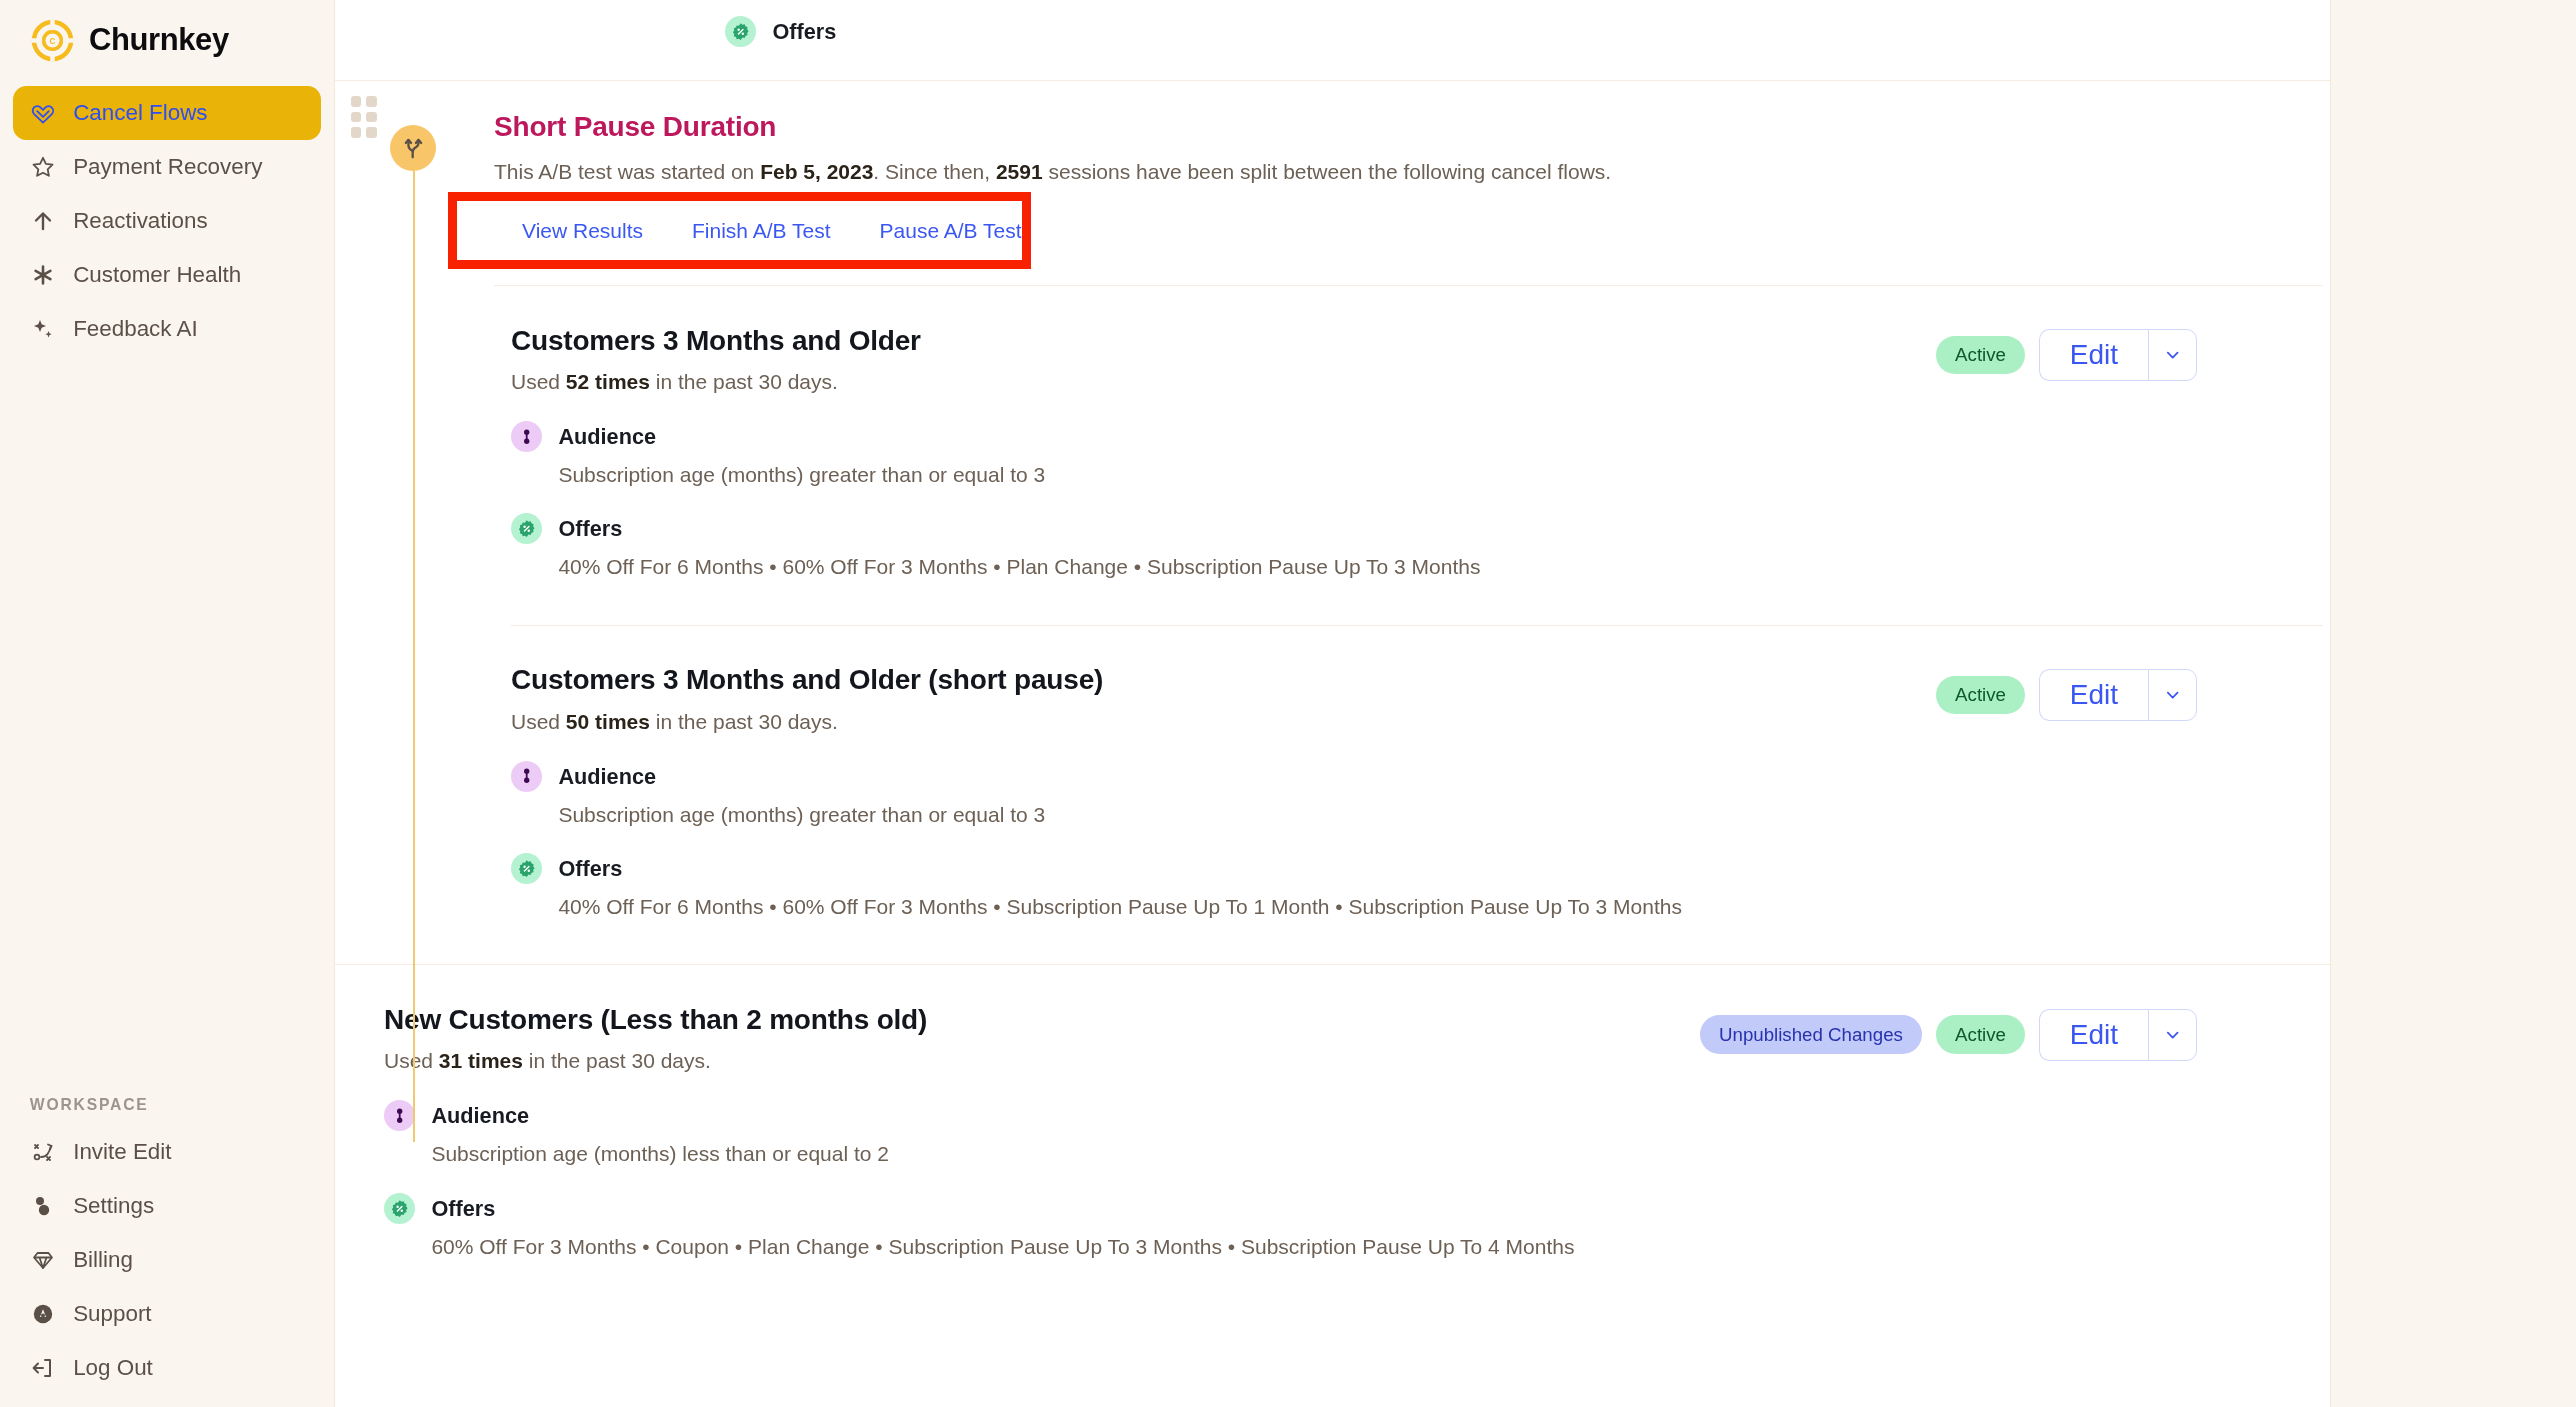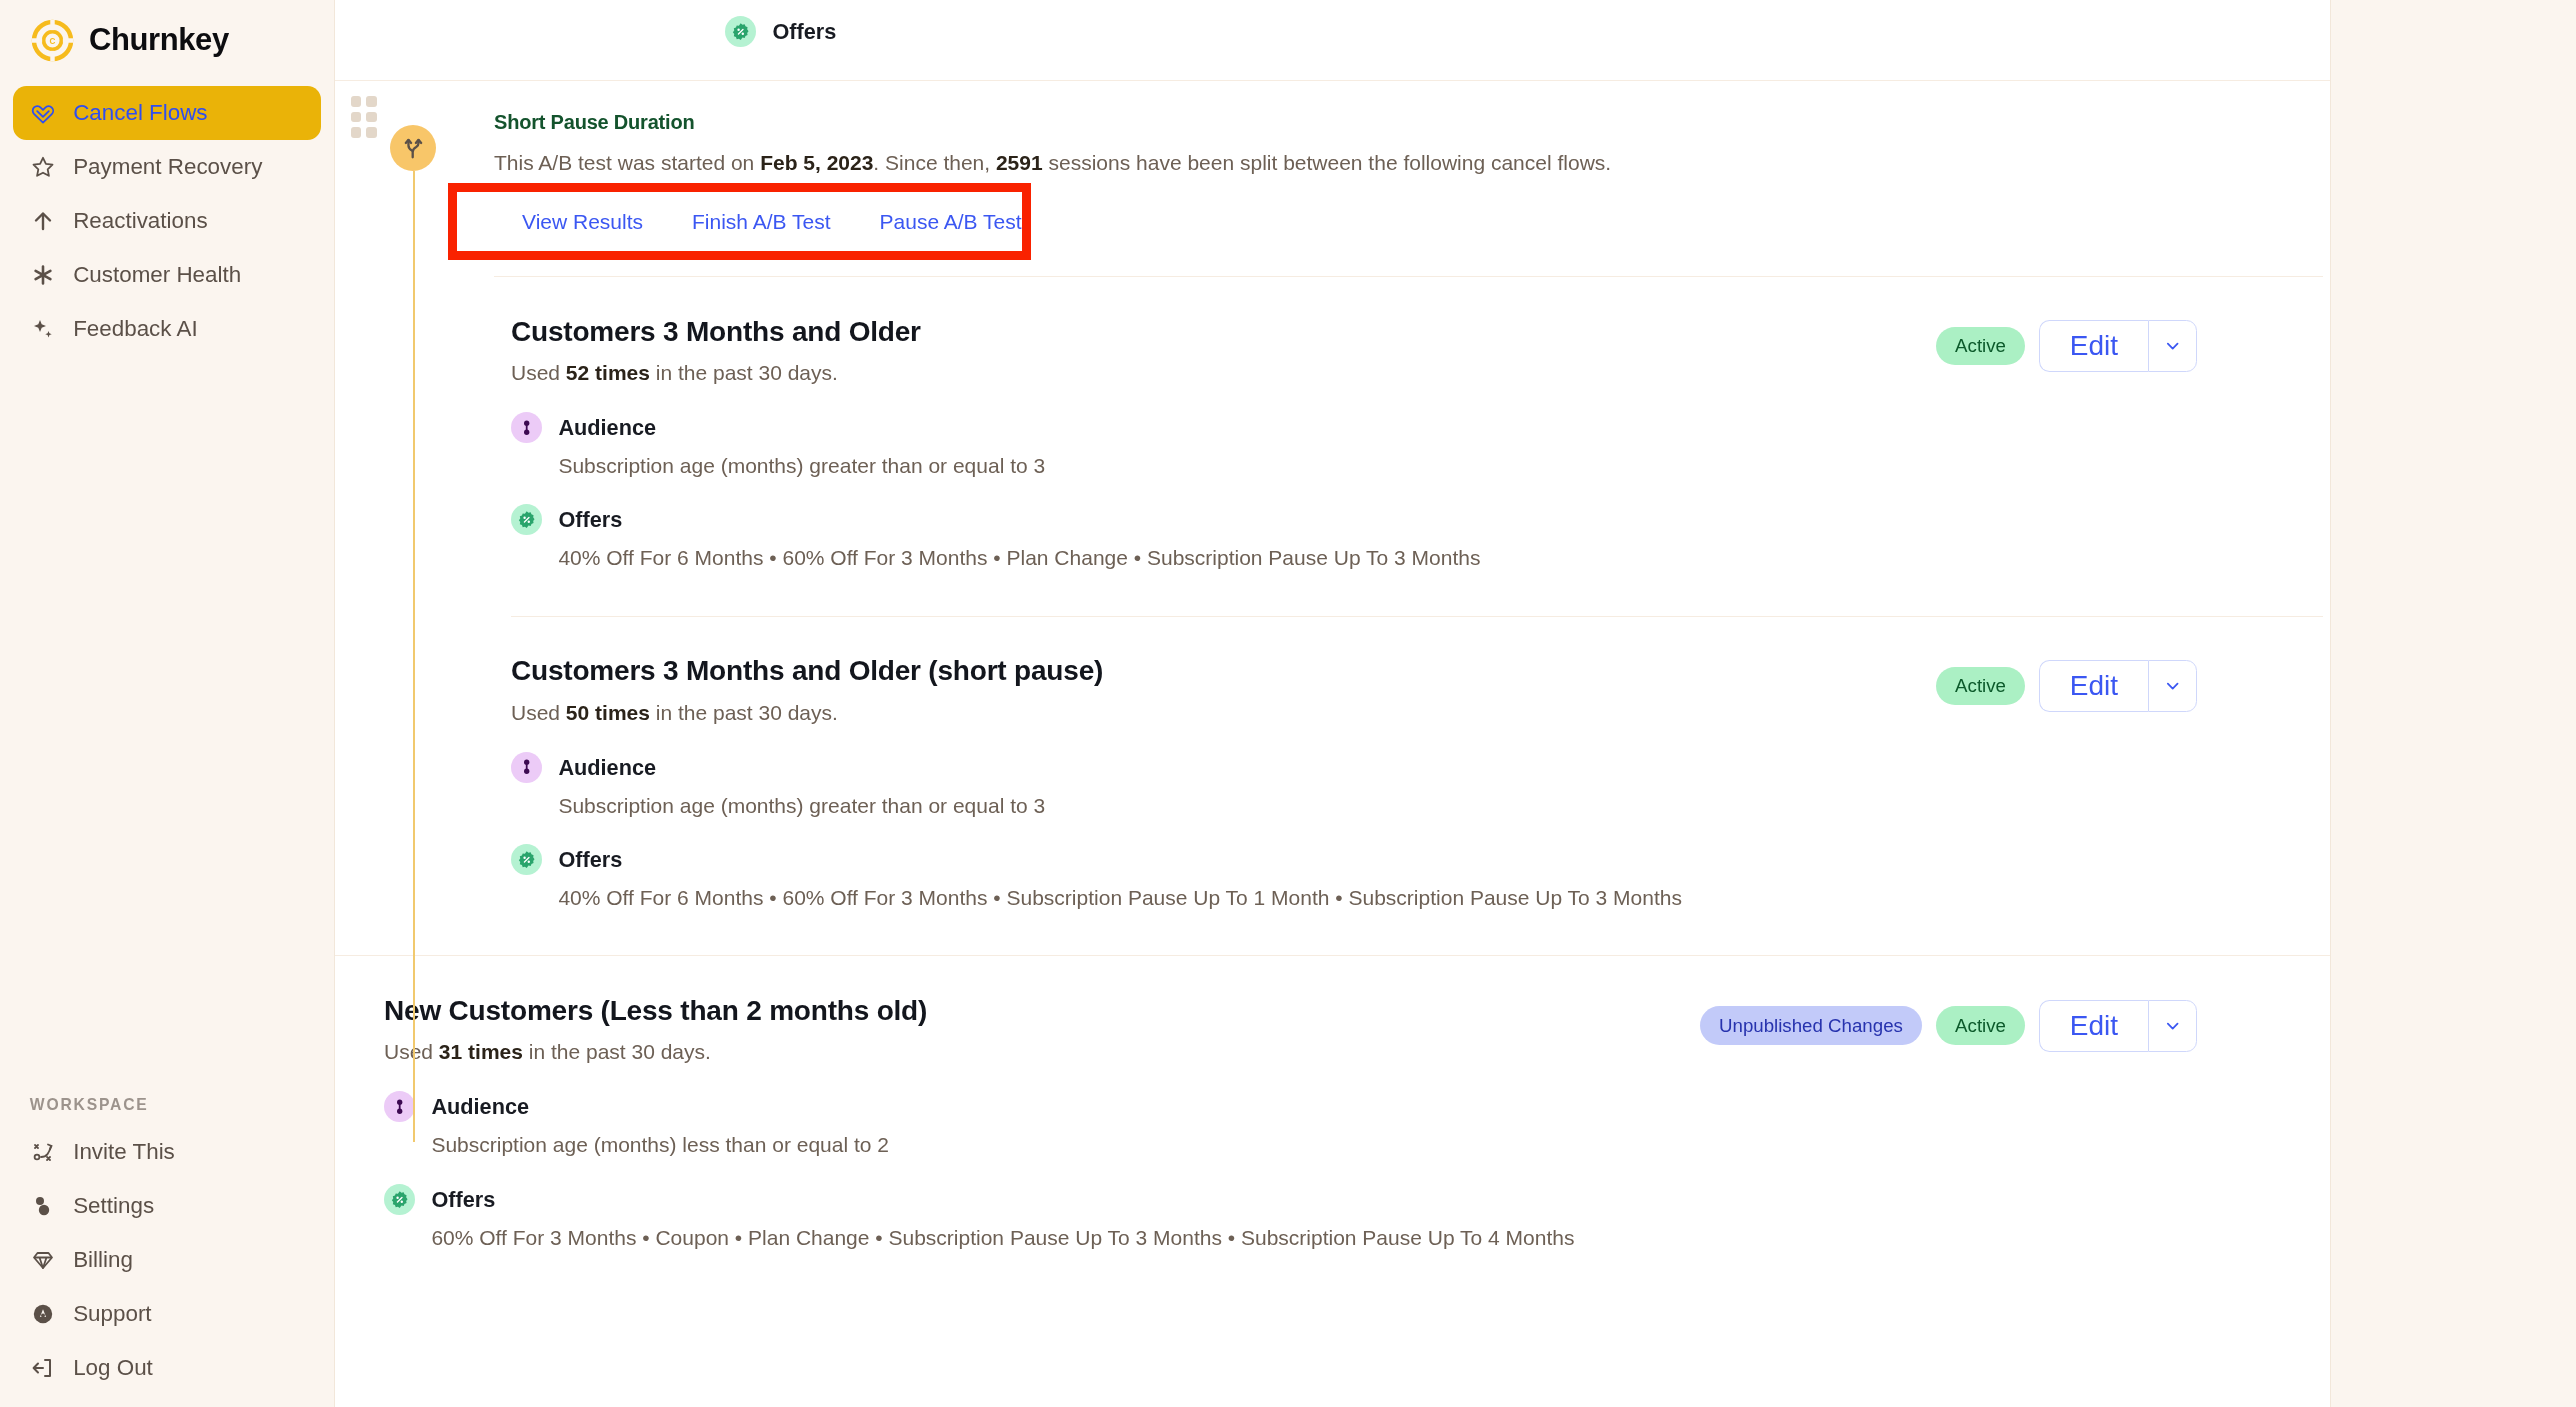--- a/index.html
+++ b/index.html
@@ -102,21 +102,21 @@
     width: 46px; height: 46px; border-radius: 50%;
     background: #f8c669;
     display: flex; align-items: center; justify-content: center;
   }
   .ab-rail {
     position: absolute; left: 78px; top: 90px;
     width: 2.2px; background: #f1c96e;
   }
   .ab-body { padding-left: 159px; }
   .ab-title {
-    font-size: 20px; font-weight: 600; color: #14532d;
+    font-size: 28px; font-weight: 600; color: #be185d;
     letter-spacing: -0.2px;
   }
   .ab-desc {
     font-size: 21px; color: #6d6055; margin-top: 15px; line-height: 1.35;
   }
   .ab-desc b { color: #2b2319; font-weight: 700; }
   .ab-actions-wrap { position: relative; margin-top: 15px; height: 61px; }
   .ab-highlight {
     position: absolute; left: -46px; top: -9.7px;
     width: 583px; height: 77px;
@@ -247,21 +247,21 @@
       <div class="nav-item">
         <span class="ico">
           <svg viewBox="0 0 24 24" width="24" height="24" stroke-width="1.8" stroke-linecap="round">
             <path d="M4 5l3 3M7 5 4 8"></path>
               <circle cx="6" cy="17" r="2.4"></circle>
             <path d="M10 17c6 0 8-4 10-11"></path>
               <path d="M17 4.5 20.5 6 19 9.3"></path>
             <path d="M16 17l3 3M19 17l-3 3"></path>
           </svg>
         </span>
-        <span>Invite This</span>
+        <span>Invite Edit</span>
       </div>
 
       <div class="nav-item">
         <span class="ico">
           <svg viewBox="0 0 24 24" width="24" height="24">
             <circle cx="9" cy="7" r="4" fill="#5b5048" stroke="none"></circle>
             <circle cx="13" cy="16" r="5.2" fill="#5b5048" stroke="none"></circle>
           </svg>
         </span>
         <span>Settings</span>

